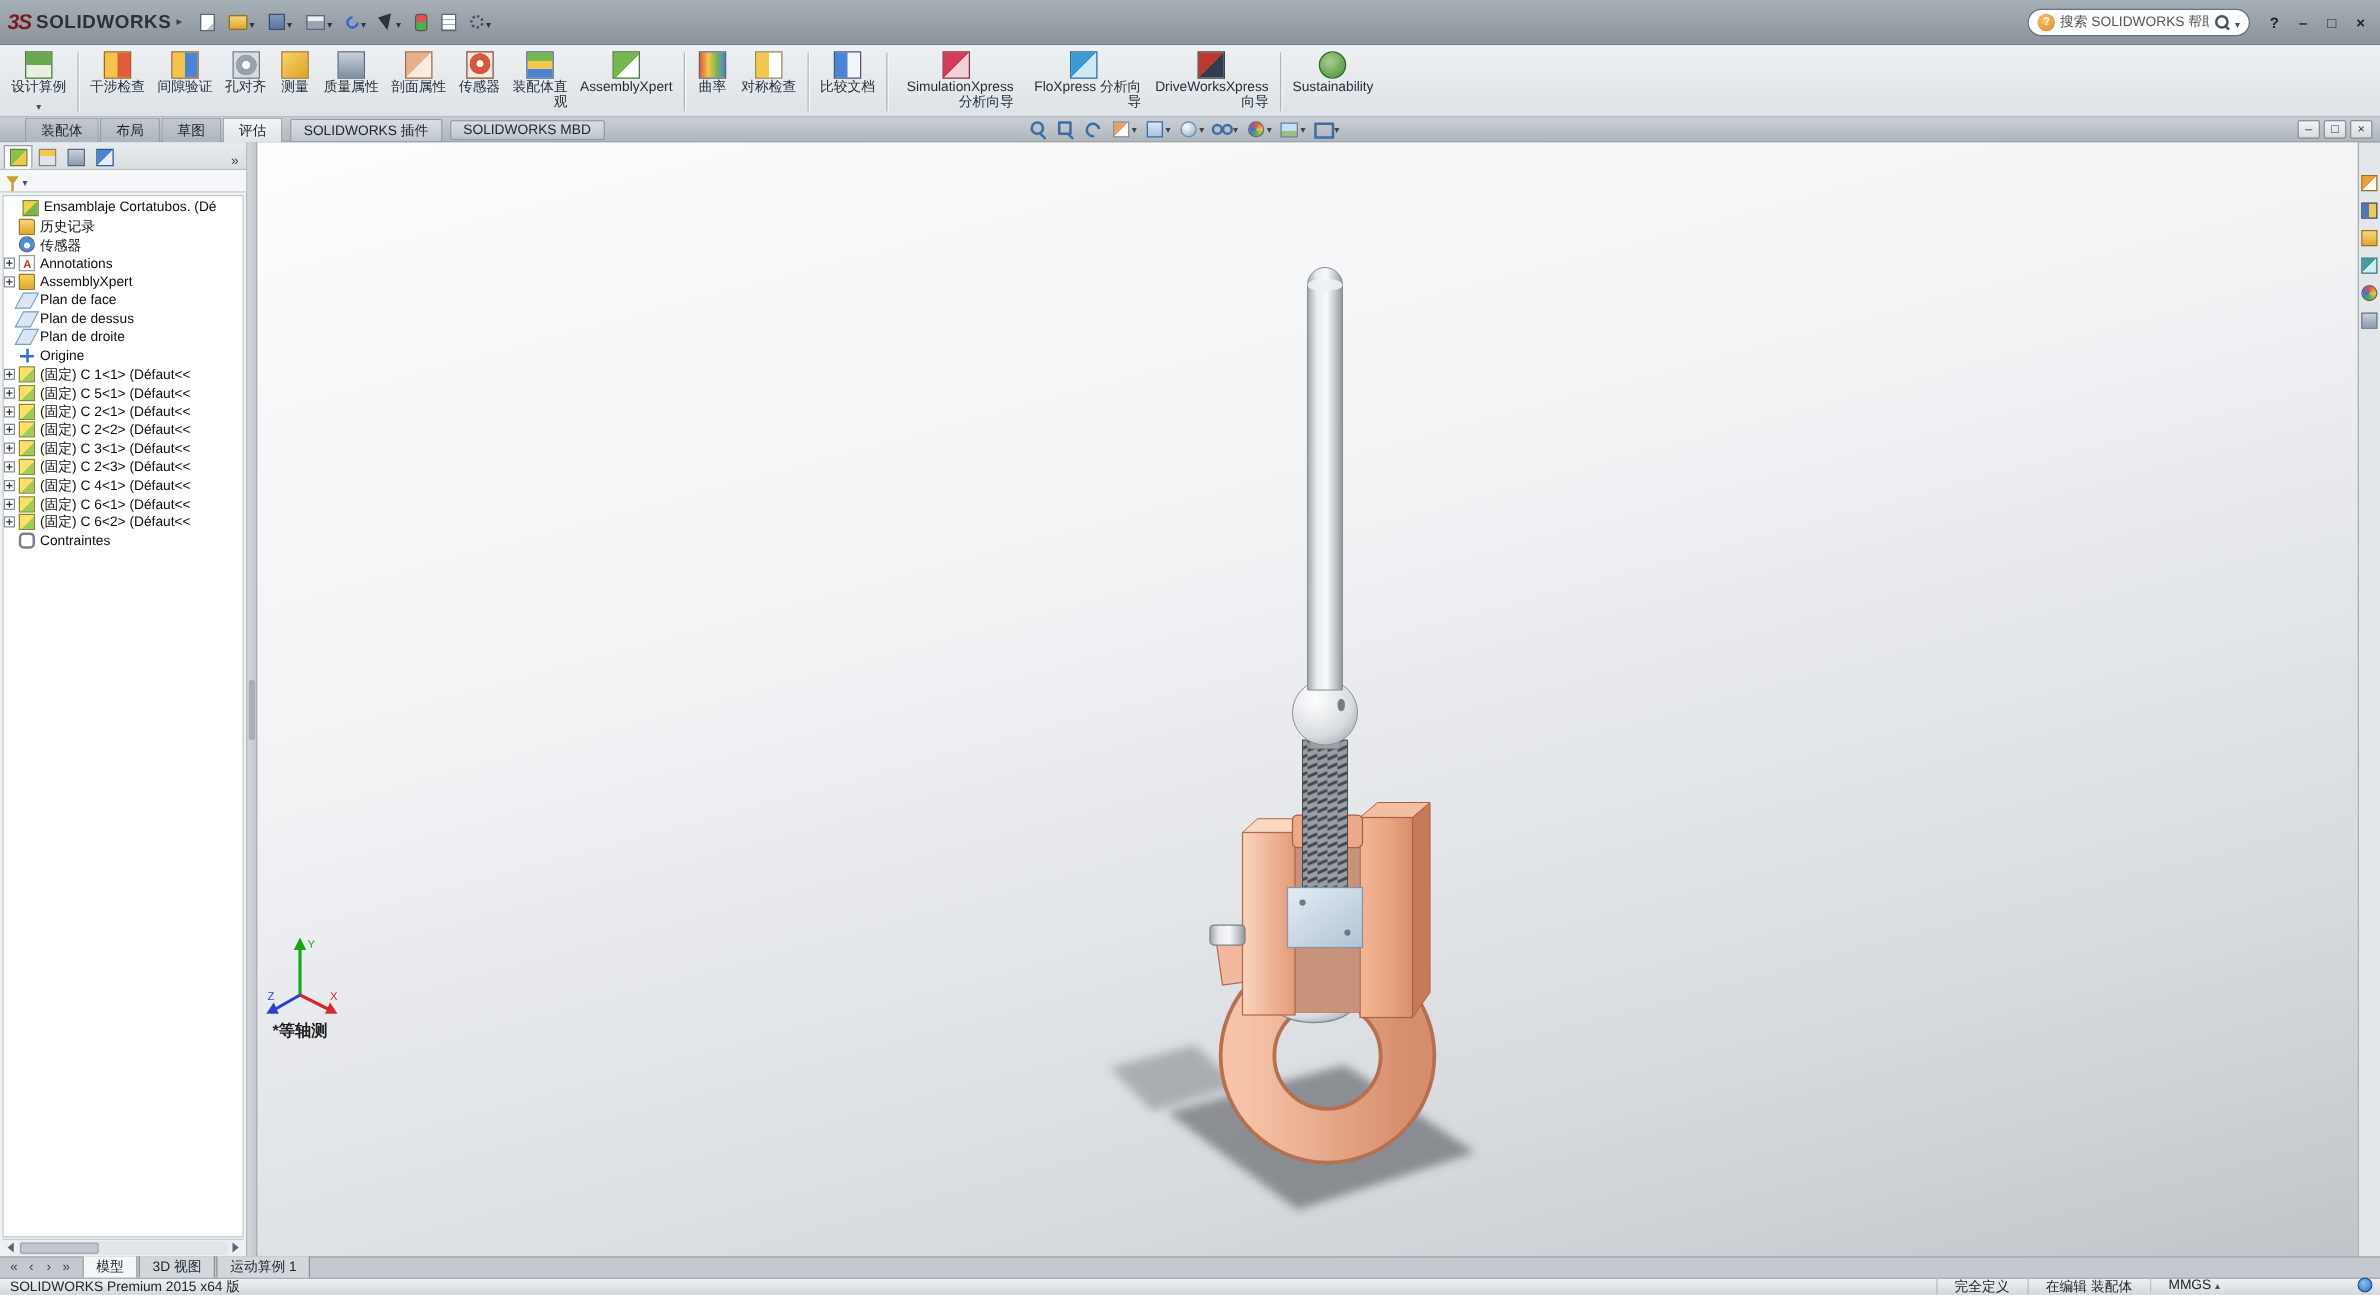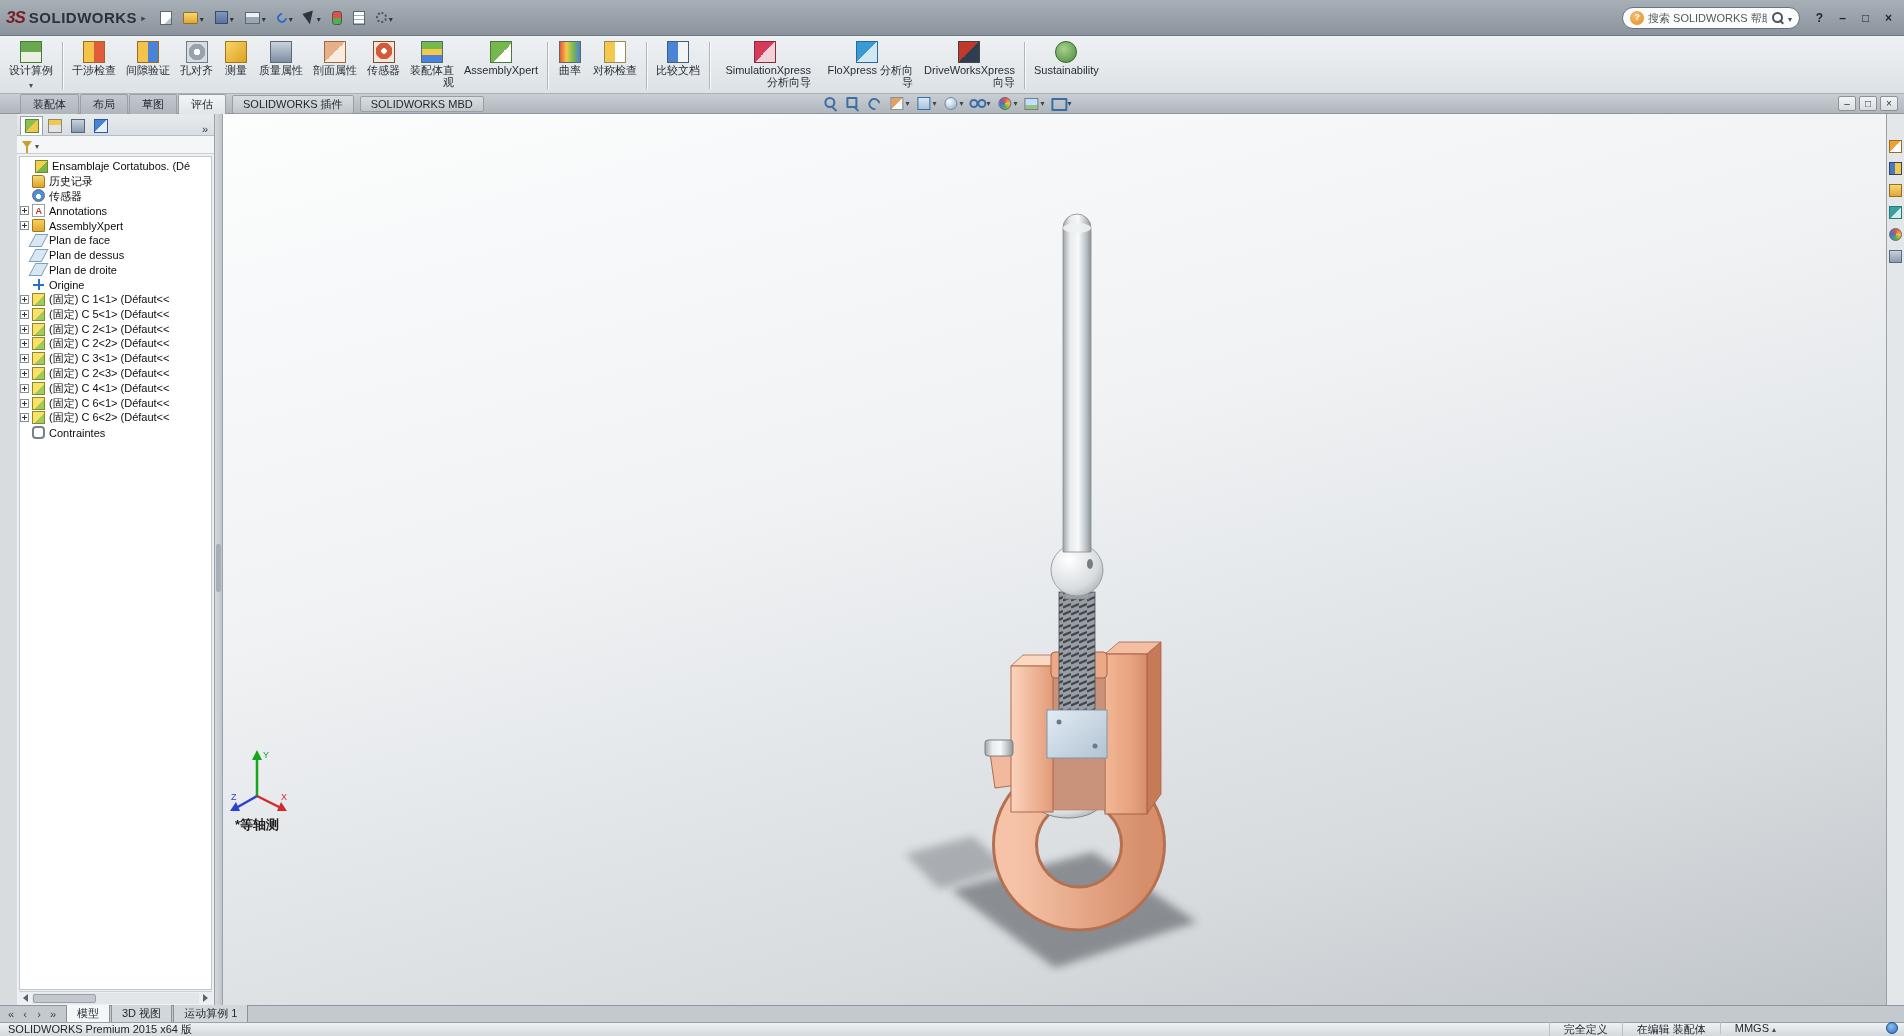--- a/index.html
+++ b/index.html
@@ -42,21 +42,21 @@
   .ctab.active { background:linear-gradient(#f3f5f7,#e1e5e8); }
   .ctab.group { align-self:center; border-radius:2px; border-bottom:1px solid #98a0a6; background:linear-gradient(#d9dee2,#c0c7cc); margin-left:5px; padding:1px 10px; }
   .viewtools { position:absolute; left:50%; transform:translateX(-52%); top:0; height:100%; display:flex; align-items:center; gap:2px; }
   .vt { display:flex; align-items:center; padding:1px 2px; border-radius:2px; }
   .vt .icon { position:relative; width:16px; height:15px; }
   .vt.dropdown::after { content:"▾"; font-size:8px; color:#3d454d; margin-left:1px; }
   .docwin { position:absolute; right:6px; top:2px; display:flex; gap:3px; }
   .dwb { width:18px; height:15px; border:1px solid #8a9298; background:linear-gradient(#f2f4f6,#d8dde1); display:flex; align-items:center; justify-content:center; font-size:10px; color:#333; border-radius:2px; }
 
   
-  .main { display:flex; height:891px;margin-left:17px; }
+  .main { display:flex; height:891px; }
 
   
   .left-panel { width:198px; background:#eef1f3; border-right:1px solid #9aa2a8; display:flex; flex-direction:column; position:relative; }
   .ptabs { height:22px; display:flex; align-items:flex-end; padding:2px 3px 0; background:linear-gradient(#e8ebee,#d9dee2); border-bottom:1px solid #b8bec4; }
   .ptabs-icons { display:flex; }
   .ptab { width:23px; height:19px; display:flex; align-items:center; justify-content:center; border:1px solid transparent; border-bottom:none; }
   .ptab.active { background:#fdfdfd; border-color:#98a0a6; }
   .ptab .icon { width:14px; height:14px; }
   .pchev { margin-left:auto; color:#2d3a46; font-size:11px; padding:0 3px; }
   .pchev::before { content:"»"; }

